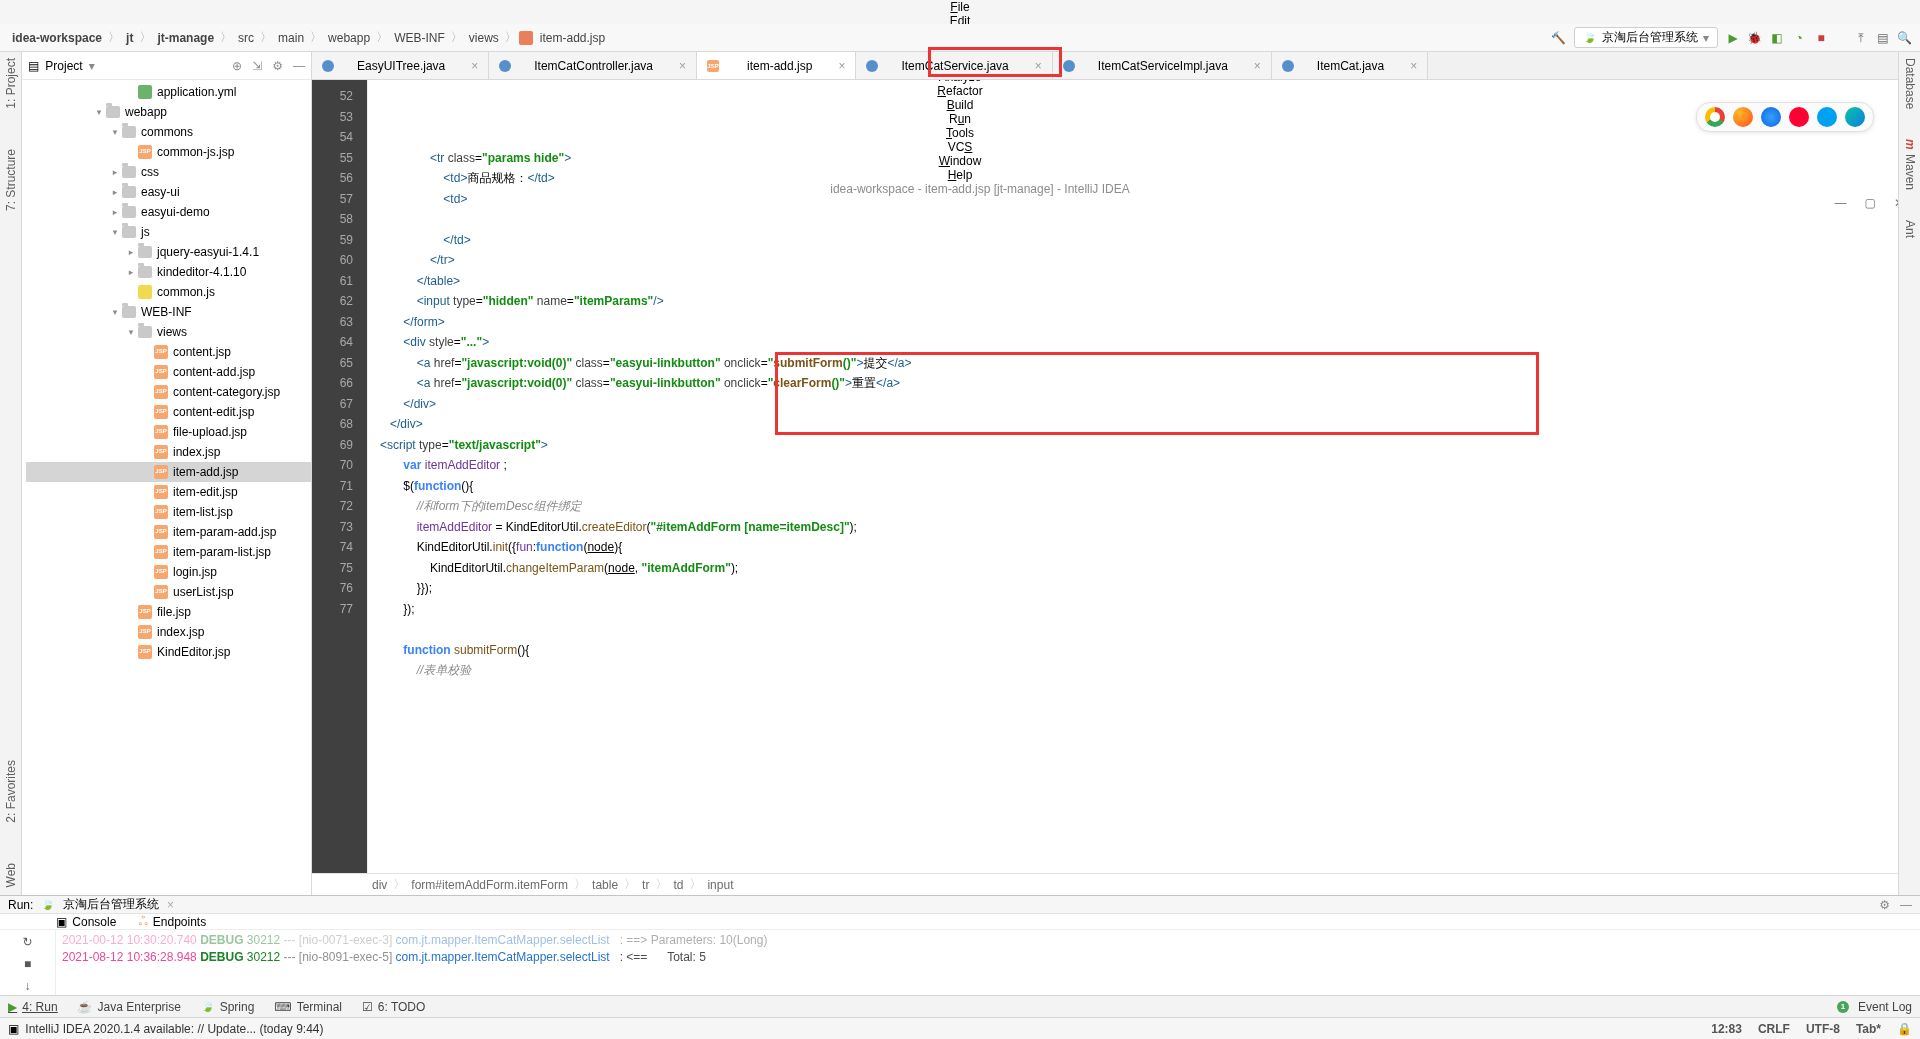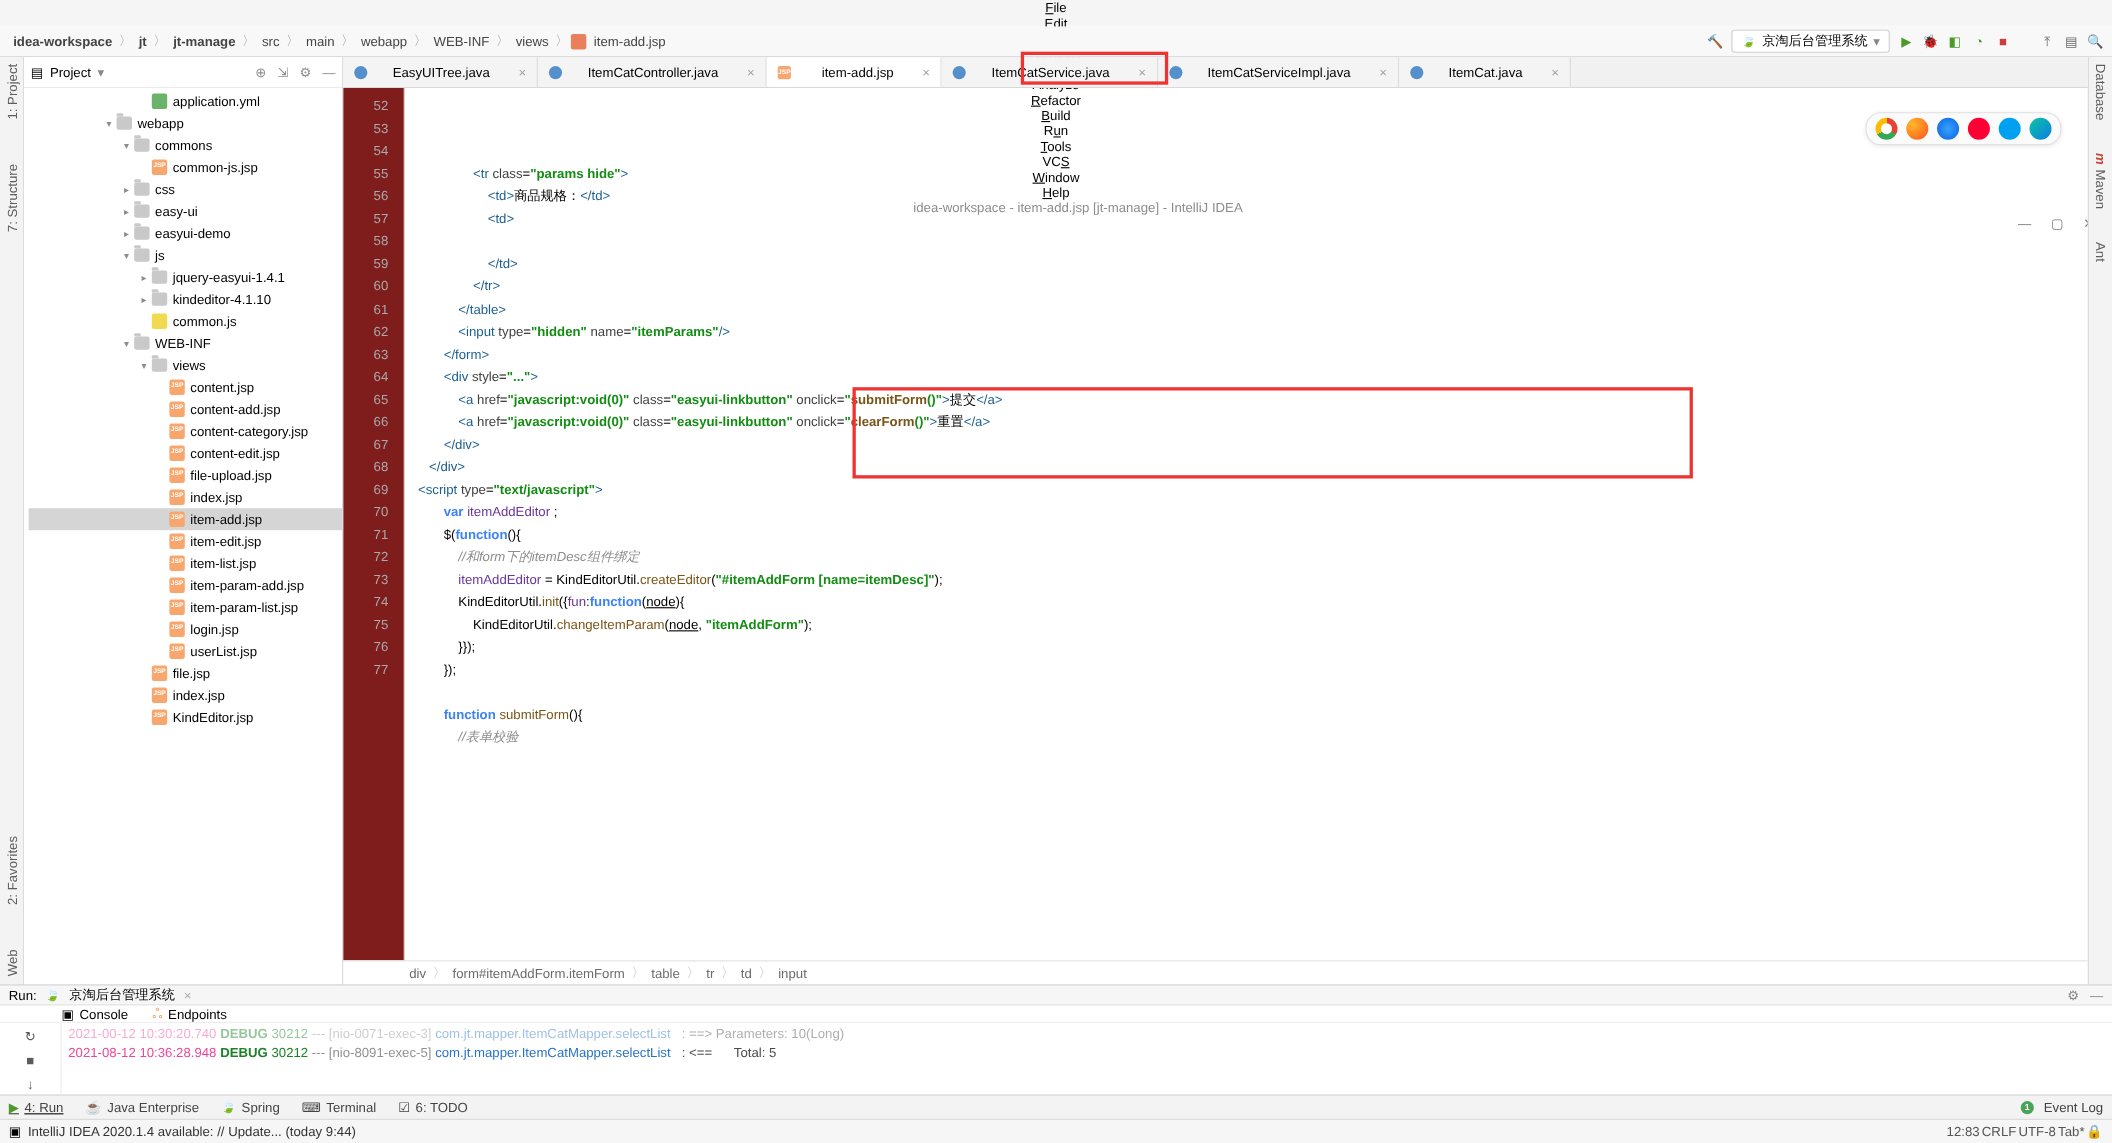--- a/index.html
+++ b/index.html
@@ -56,21 +56,21 @@
 .editor-tabs { height: 28px; display: flex; align-items: stretch; background: #f1f1f1; border-bottom: 1px solid #d9d9d9; overflow: hidden; }
 .editor-tab { display: flex; align-items: center; padding: 0 10px; border-right: 1px solid #d9d9d9; background: #f4f4f4; gap: 23px; cursor: pointer; position: relative; }
 .editor-tab.active { background: #fff; font-weight: 500; }
 .editor-tab .close { color: #9e9e9e; margin-left: 3px; }
 .java-icon { width: 12px; height: 12px; border-radius: 50%; background: #5690cc; }
 .highlight-box { position: absolute; border: 3px solid #e33; pointer-events: none; }
 .tab-highlight { top: -5px; left: 616px; width: 134px; height: 30px; z-index: 3; }
 .code-highlight { top: 272px; left: 407px; width: 764px; height: 83px; z-index: 3; }
 
 .editor-body { flex: 1; display: flex; overflow: hidden; position: relative; }
-.ln-gutter { width: 56px; text-align: right; color: #a9a9a9; background: #7f1d1d; border-right: 1px solid #eee; padding: 6px 14px 6px 0; font-family: "JetBrains Mono", Consolas, monospace; font-size: 12px; line-height: 20.5px; }
+.ln-gutter { width: 56px; text-align: right; color: #a9a9a9; background: #404040; border-right: 1px solid #eee; padding: 6px 14px 6px 0; font-family: "JetBrains Mono", Consolas, monospace; font-size: 12px; line-height: 20.5px; }
 .code-col { flex: 1; padding: 6px 0; font-family: "JetBrains Mono", Consolas, monospace; font-size: 13px; line-height: 20.5px; white-space: pre; overflow: auto; position: relative; }
 .code-line { height: 20.5px; padding-left: 12px; }
 .c-tag{color:#1b5e8f}.c-attr{color:#404040}.c-str{color:#128d12;font-weight:bold}.c-kw{color:#3b82f6;font-weight:bold}.c-fn{color:#7a5416;}.c-cmt{color:#8c8c8c;font-style:italic}.c-pur{color:#6b3597}.c-it{}
 
 .breadcrumb-bar { height: 22px; border-top: 1px solid #e2e2e2; display: flex; align-items: center; padding-left: 60px; gap: 6px; color: #6c6c6c; font-size: 12px; }
 .breadcrumb-bar .sep { color: #bbb; }
 
 
 .browser-dock { position: absolute; top: 50px; right: 24px; display: flex; gap: 8px; background: #fbfbfb; padding: 4px 8px; border: 1px solid #e1e1e1; border-radius: 14px; box-shadow: 0 1px 4px rgba(0,0,0,.1); z-index: 5; }
 .bicon { width: 20px; height: 20px; border-radius: 50%; }
@@ -93,21 +93,21 @@
 
 
 .toolstrip { height: 22px; border-top: 1px solid #d5d5d5; background: #f3f3f3; display: flex; align-items: center; padding: 0 8px; gap: 20px; }
 .toolstrip .tab { display: flex; align-items: center; gap: 5px; cursor: pointer; color: #444; }
 .toolstrip .active { text-decoration: underline; }
 .toolstrip .right { margin-left: auto; }
 .evt-dot{width:12px;height:12px;border-radius:50%;background:#49a35b;color:#fff;font-size:8px;display:flex;align-items:center;justify-content:center;font-weight:bold;margin-right:4px}
 
 .statusbar { height: 22px; border-top: 1px solid #d5d5d5; background: #f6f6f6; display: flex; align-items: center; padding: 0 8px; }
 .statusbar .msg { color: #333; }
-.statusbar .right { margin-left: auto; display: flex; align-items: center; gap: 2px; color: #555; }
+.statusbar .right { margin-left: auto; display: flex; align-items: center; gap: 16px; color: #555; font-weight: bold; }
 .lock{color:#8c8c8c}
 </style>
 </head>
 <body>
 
 <div class="menubar">
   <div class="logo"></div>
   <div class="item"><u>F</u><span>ile</span></div>
   <div class="item"><u>E</u><span>dit</span></div>
   <div class="item"><u>V</u><span>iew</span></div>

